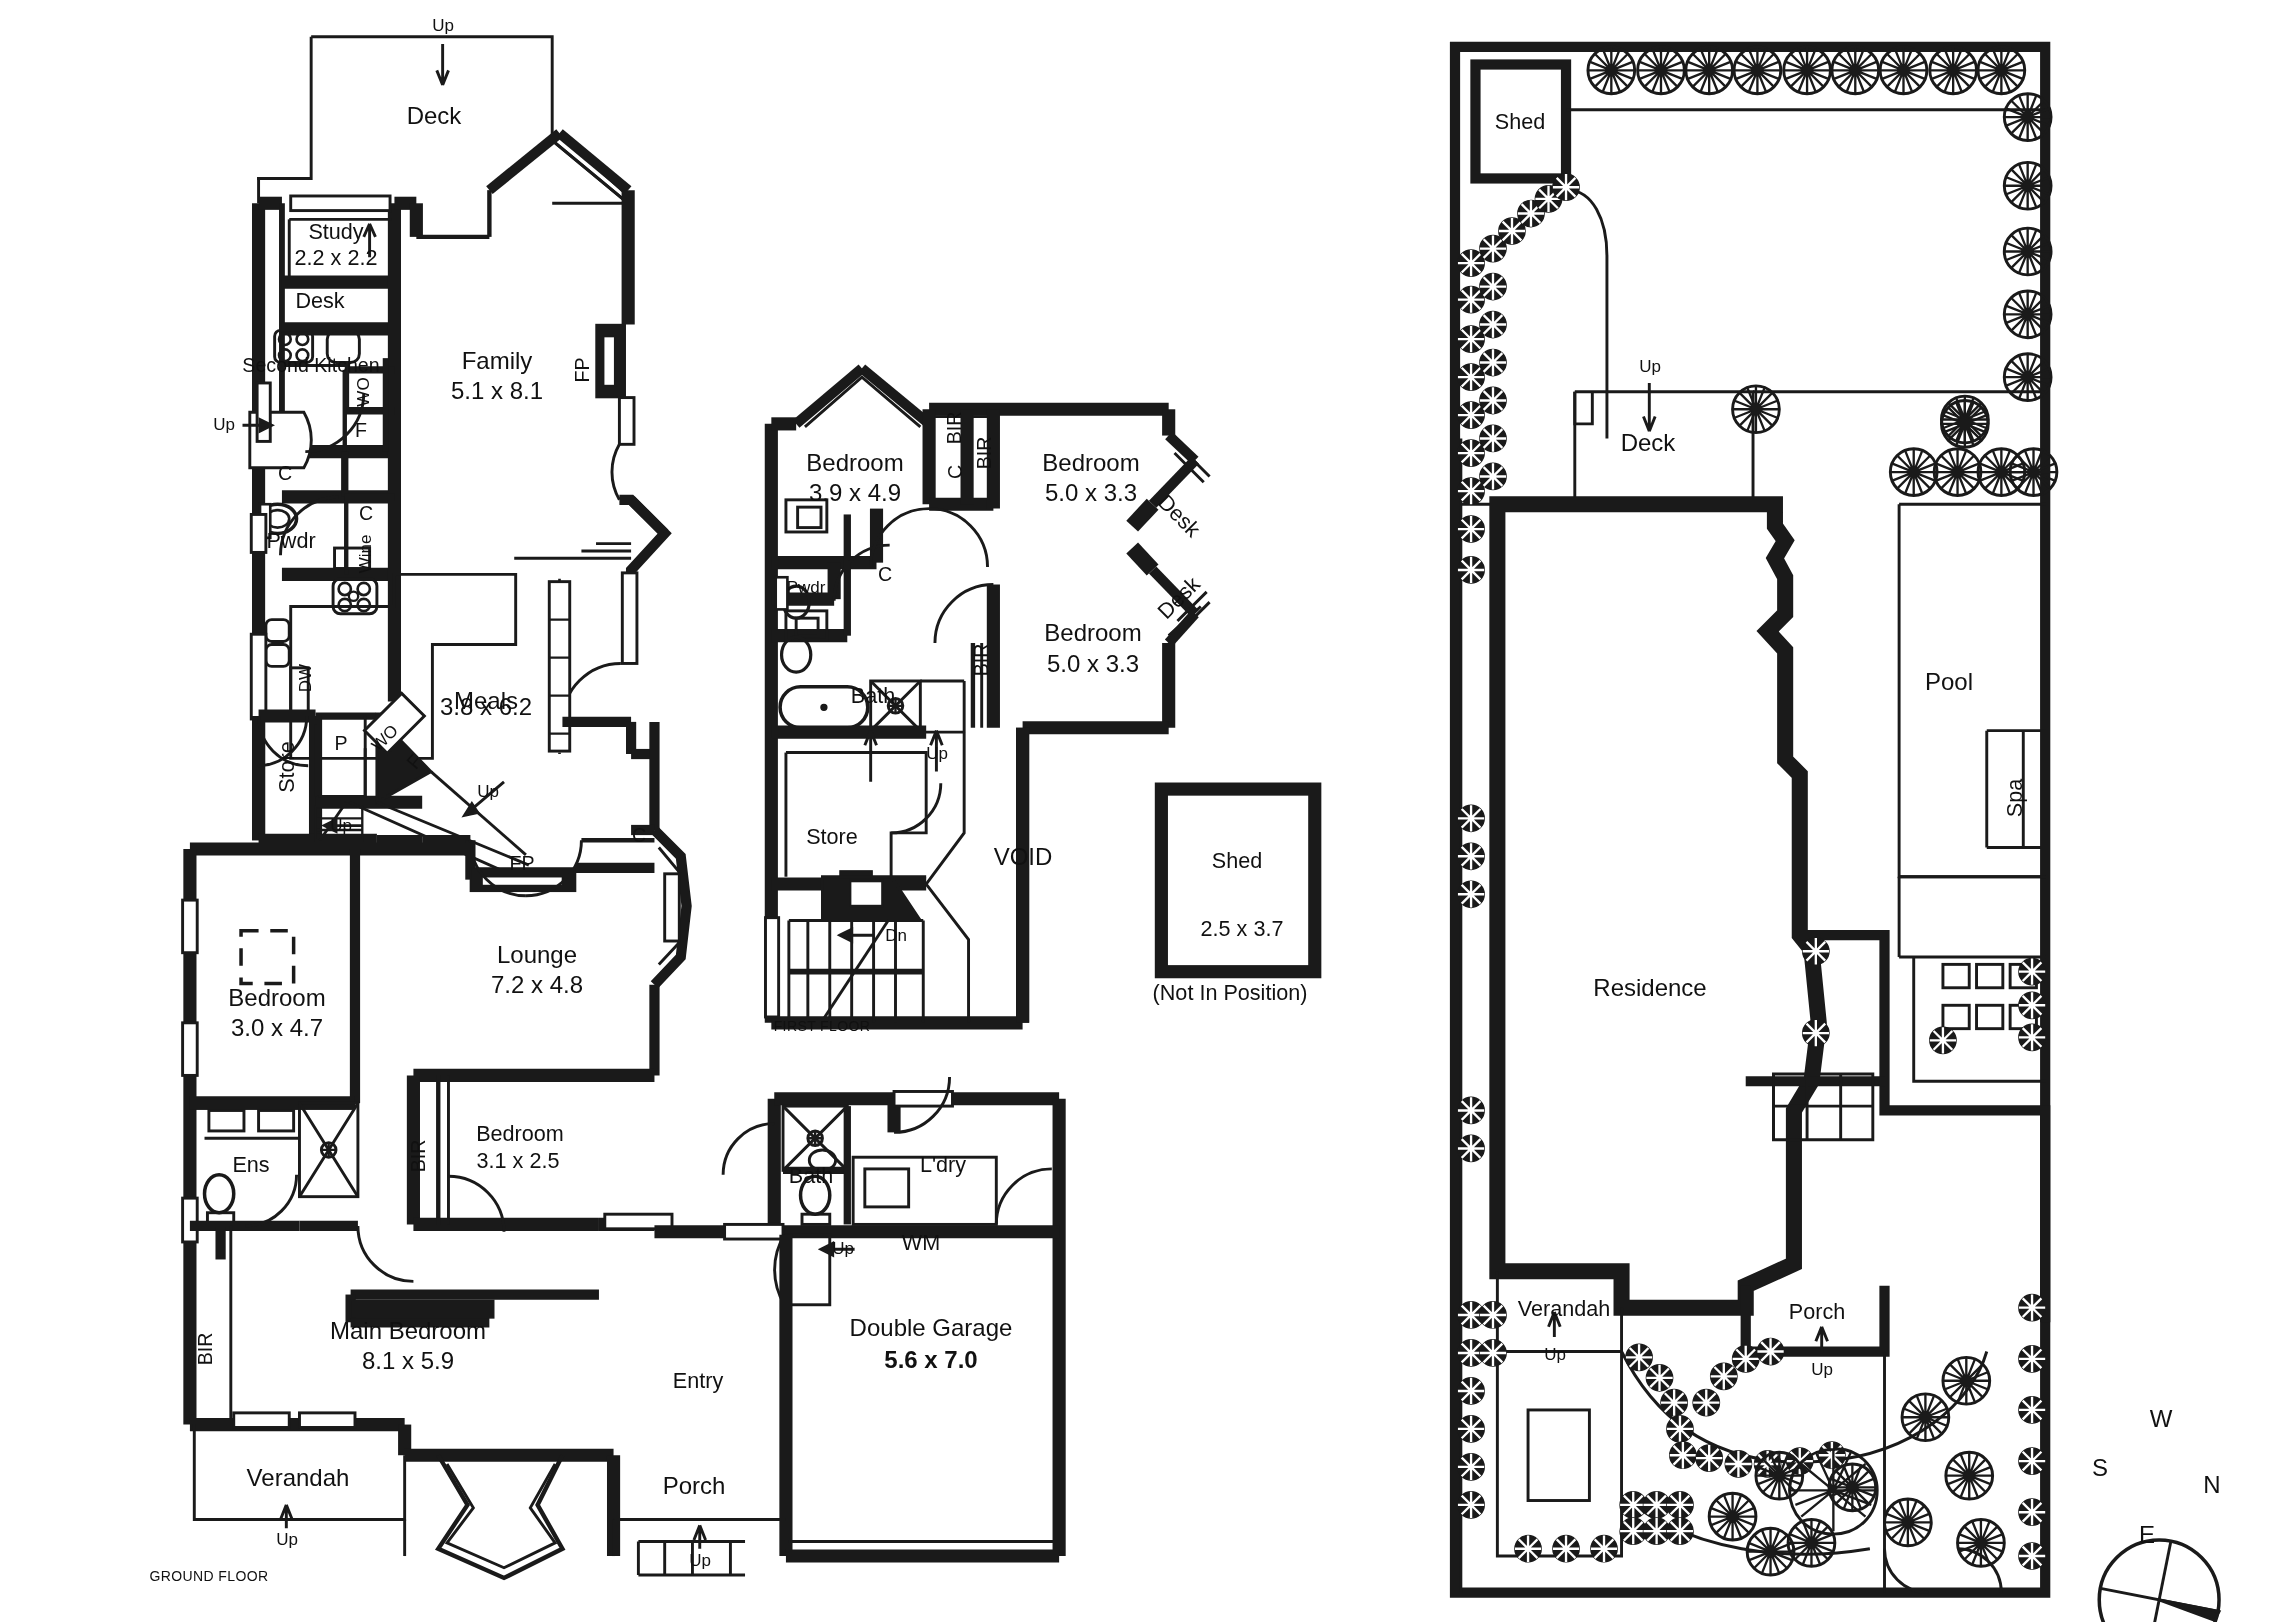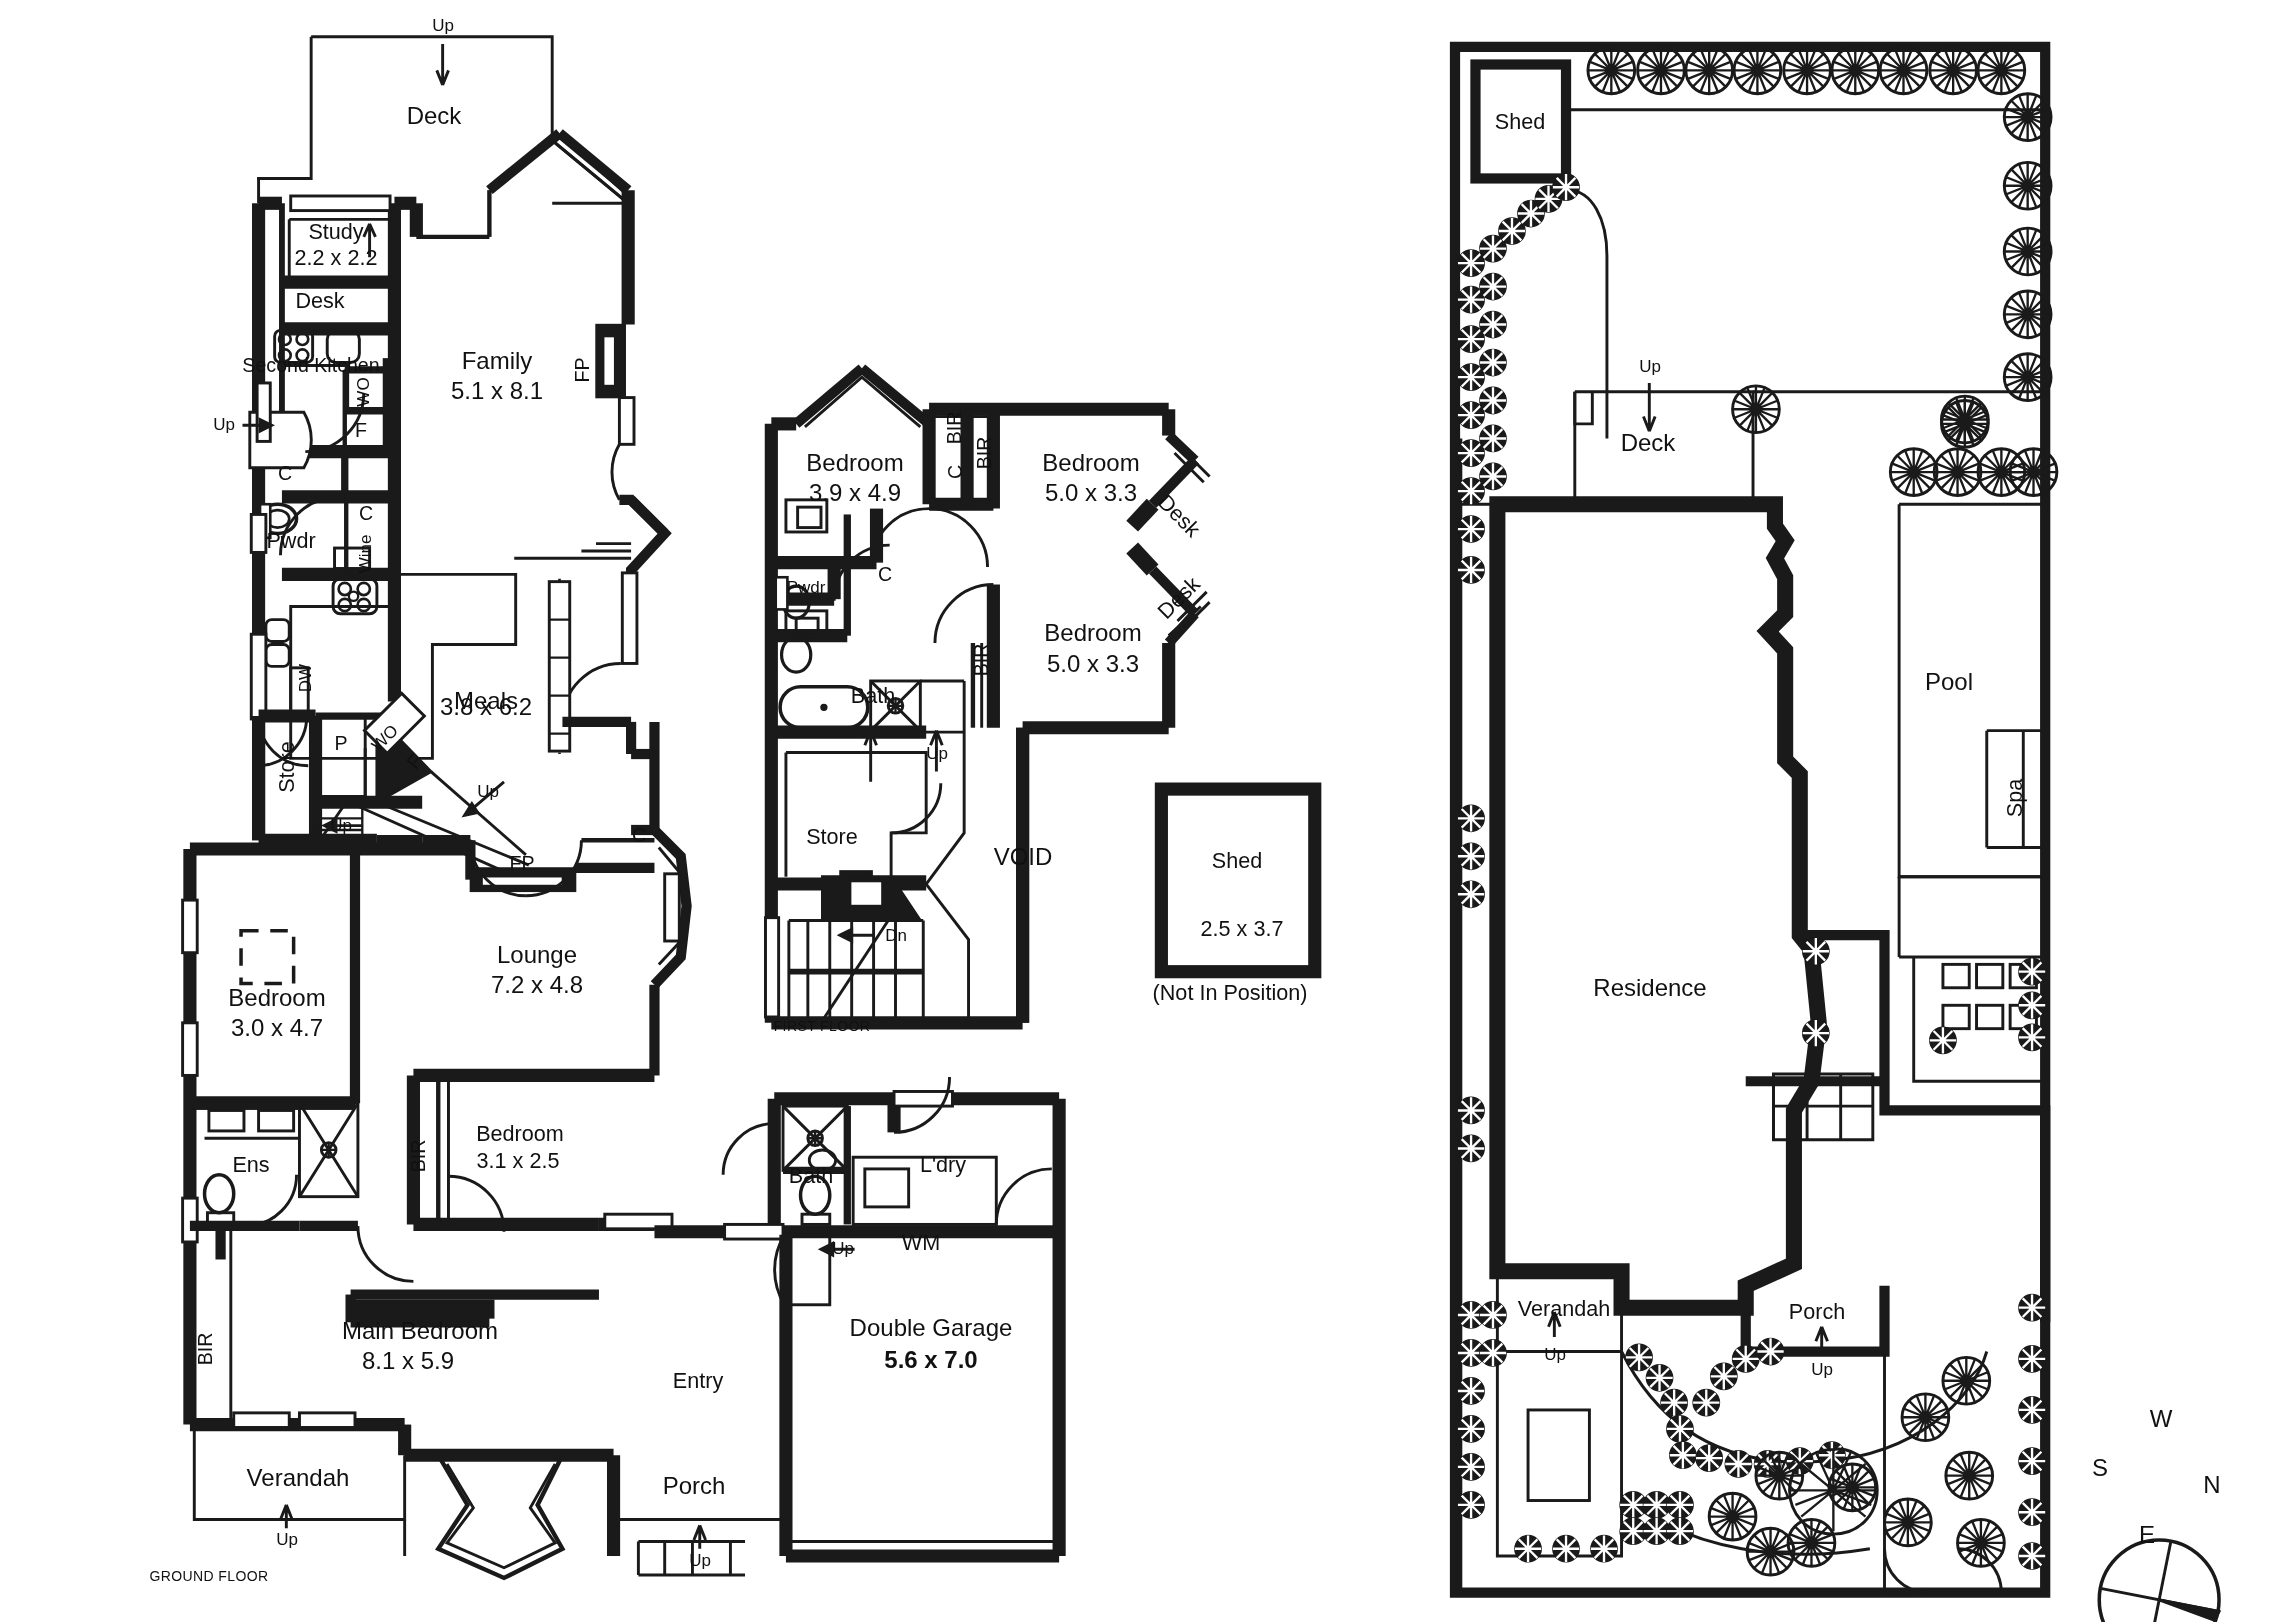--- a/index.html
+++ b/index.html
@@ -556,21 +556,21 @@
   <div class="lbl mid rot90" style="left:287px;top:767px;">Store</div>
   <div class="lbl big" style="left:537px;top:955px;">Lounge</div>
   <div class="lbl big" style="left:537px;top:985px;">7.2 x 4.8</div>
   <div class="lbl big" style="left:277px;top:998px;">Bedroom</div>
   <div class="lbl big" style="left:277px;top:1028px;">3.0 x 4.7</div>
   <div class="lbl mid" style="left:251px;top:1165px;">Ens</div>
   <div class="lbl mid" style="left:520px;top:1134px;">Bedroom</div>
   <div class="lbl mid" style="left:518px;top:1161px;">3.1 x 2.5</div>
   <div class="lbl mid" style="left:811px;top:1176px;">Bath</div>
   <div class="lbl mid" style="left:943px;top:1165px;">L'dry</div>
-  <div class="lbl big" style="left:420px;top:1331px;">Main Bedroom</div>
+  <div class="lbl big" style="left:408px;top:1331px;">Main Bedroom</div>
   <div class="lbl big" style="left:408px;top:1361px;">8.1 x 5.9</div>
   <div class="lbl mid" style="left:698px;top:1381px;">Entry</div>
   <div class="lbl big" style="left:931px;top:1328px;">Double Garage</div>
   <div class="lbl big" style="left:931px;top:1360px;font-weight:bold;">5.6 x 7.0</div>
   <div class="lbl big" style="left:298px;top:1478px;">Verandah</div>
   <div class="lbl big" style="left:694px;top:1486px;">Porch</div>
 
   <div class="lbl sm rot90" style="left:583px;top:370px;">FP</div>
   <div class="lbl sm" style="left:522px;top:864px;">FP</div>
   <div class="lbl xs rot90" style="left:364px;top:392px;">WO</div>

